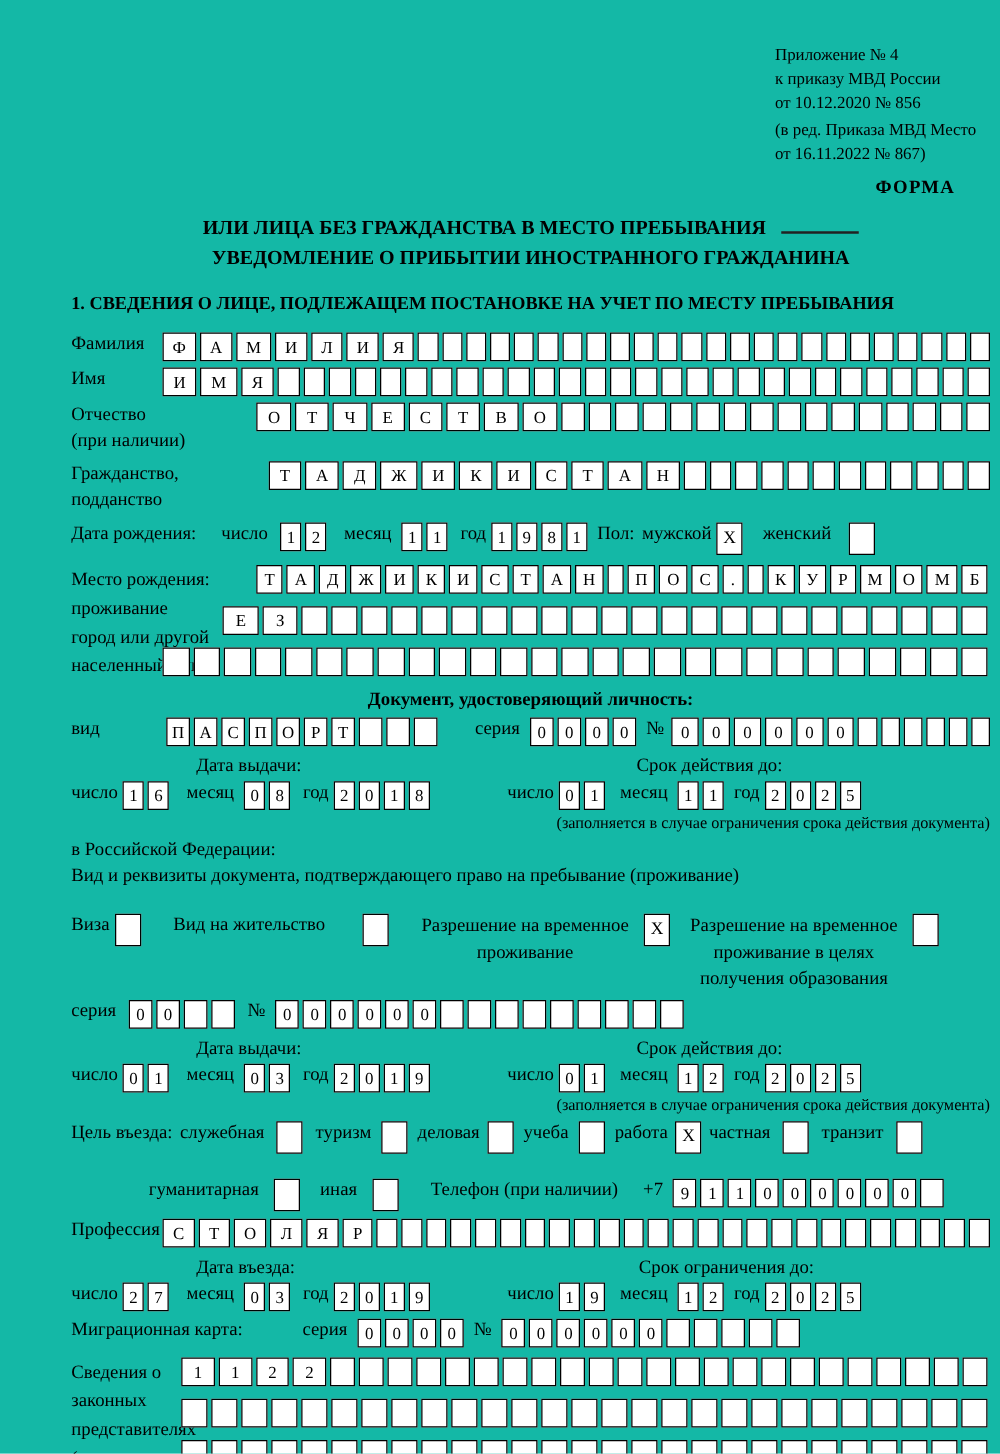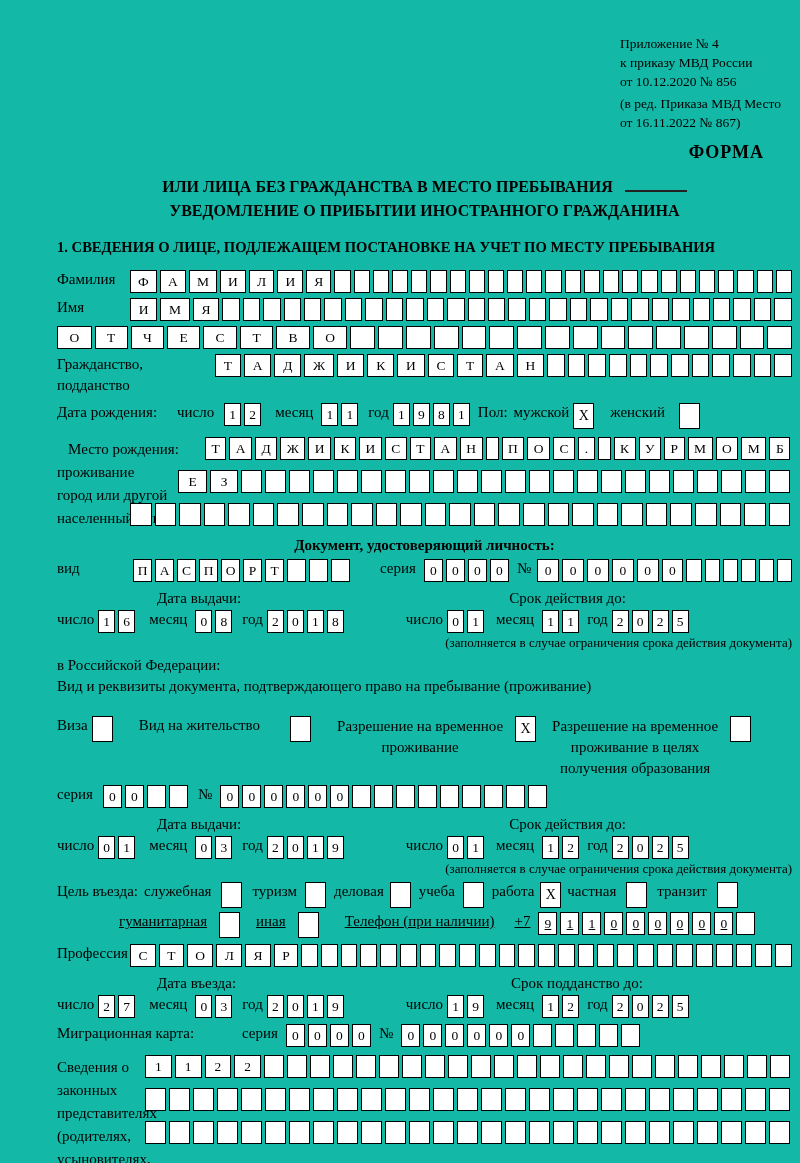--- a/index.html
+++ b/index.html
@@ -1,21 +1,21 @@
 <!DOCTYPE html>
 <html><head>
 <meta charset="utf-8">
 <style>
   html,body{margin:0;padding:0;background:#ffffff;}
   .page{position:relative;width:800px;height:1163px;box-sizing:border-box;
         padding:34px 8px 0 57px;overflow:hidden;background:#14b8a6;color:#000;
         font-family:"Liberation Serif", "DejaVu Serif", serif;font-size:15px;}
   .appendix{margin-left:563px;line-height:19px;font-size:13.5px;}
   .amend{margin-top:3px;}
-  .forma{margin-top:10px;margin-right:28px;text-align:right;font-weight:bold;font-size:18px;letter-spacing:1px;}
+  .forma{margin-top:10px;margin-right:28px;text-align:right;font-weight:bold;font-size:15px;letter-spacing:1px;}
   .title{margin-top:12px;text-align:center;font-weight:bold;font-size:16px;line-height:24px;}
   .uline{display:inline-block;width:62px;border-bottom:2px solid #222;margin-left:12px;}
   .sect{margin-top:16px;font-weight:bold;font-size:14.6px;}
   .frow{display:flex;align-items:flex-start;margin-top:5px;}
   .top{align-items:flex-start;}
   .lbl{flex:none;line-height:19px;}
   .lblcol div{line-height:21px;}
   .w73{width:73px;}
   .w148{width:148px;}
   .w158{width:158px;}
@@ -127,20 +127,24 @@
         <span class="cell"></span>
         <span class="cell"></span>
         <span class="cell"></span>
         <span class="cell"></span>
         <span class="cell"></span>
         <span class="cell"></span>
       </span>
   </div>
 
   <div class="frow top">
+    <span class="lbl w148 lblcol">
+      <div>Отчество</div>
+      <div>(при наличии)</div>
+    </span>
     <span class="cells">
         <span class="cell">О</span>
         <span class="cell">Т</span>
         <span class="cell">Ч</span>
         <span class="cell">Е</span>
         <span class="cell">С</span>
         <span class="cell">Т</span>
         <span class="cell">В</span>
         <span class="cell">О</span>
         <span class="cell"></span>
@@ -214,21 +218,21 @@
         <span class="cell">1</span>
       </span>
     <span class="lbl ml8">Пол:</span>
     <span class="lbl ml6">мужской</span>
     <span class="chk ml4">X</span>
     <span class="lbl ml16">женский</span>
     <span class="chk ml14"></span>
   </div>
 
   <div class="rel" style="height:98px;margin-top:8px;">
-    <div class="abs lbl" style="top:3px;left:11px;">Место рождения:</div>
+    <div class="abs lbl" style="top:3px;left:0;">Место рождения:</div>
     <div class="abs lbl" style="top:26px;left:0;">проживание</div>
     <div class="abs lbl" style="top:49px;left:0;">город или другой</div>
     <div class="abs lbl" style="top:72px;left:0;">населенный пункт</div>
     <div class="cells abs" style="left:148px;right:2px;top:0;">
         <span class="cell">Т</span>
         <span class="cell">А</span>
         <span class="cell">Д</span>
         <span class="cell">Ж</span>
         <span class="cell">И</span>
         <span class="cell">К</span>
@@ -497,21 +501,21 @@
     <span class="lbl ml8">учеба</span>
     <span class="chk ml8"></span>
     <span class="lbl ml8">работа</span>
     <span class="chk ml6">X</span>
     <span class="lbl ml6">частная</span>
     <span class="chk ml10"></span>
     <span class="lbl ml10">транзит</span>
     <span class="chk ml10"></span>
   </div>
 
-  <div class="frow" style="margin-top:4px;text-decoration:underline;">
+  <div class="frow" style="margin-top:20px;">
     <span class="lbl ml62">гуманитарная</span>
     <span class="chk ml12"></span>
     <span class="lbl ml16">иная</span>
     <span class="chk ml12"></span>
     <span class="lbl ml26">Телефон (при наличии)</span>
     <span class="lbl ml20">+7</span>
     <span class="cells fx20 fit ml8">
         <span class="cell">9</span>
         <span class="cell">1</span>
         <span class="cell">1</span>
@@ -557,21 +561,21 @@
         <span class="cell"></span>
         <span class="cell"></span>
         <span class="cell"></span>
         <span class="cell"></span>
         <span class="cell"></span>
       </span>
   </div>
 
   <div class="frow heads">
     <span class="lbl" style="margin-left:100px;">Дата въезда:</span>
-    <span class="lbl" style="margin-left:275px;">Срок подданство до:</span>
+    <span class="lbl" style="margin-left:275px;">Срок ограничения до:</span>
   </div>
 
   <div class="frow" style="margin-top:2px;">
     <span class="lbl">число</span>
     <span class="cells fx fit ml4">
         <span class="cell">2</span>
         <span class="cell">7</span>
       </span>
     <span class="lbl ml14">месяц</span>
     <span class="cells fx fit ml8">

